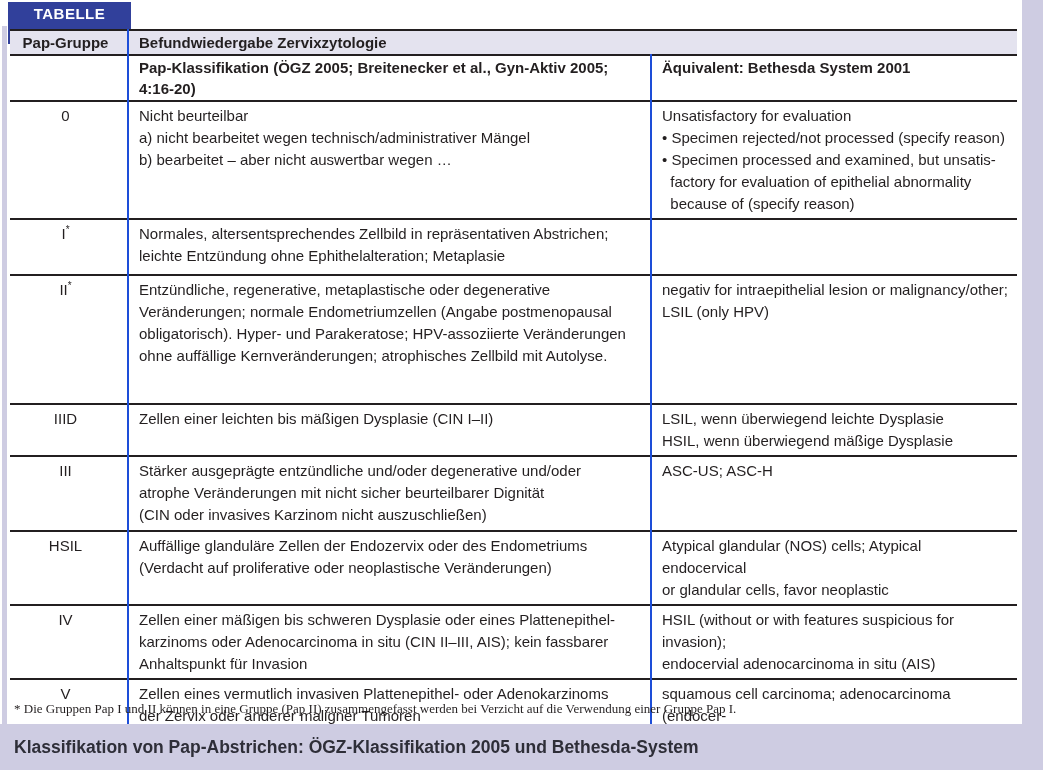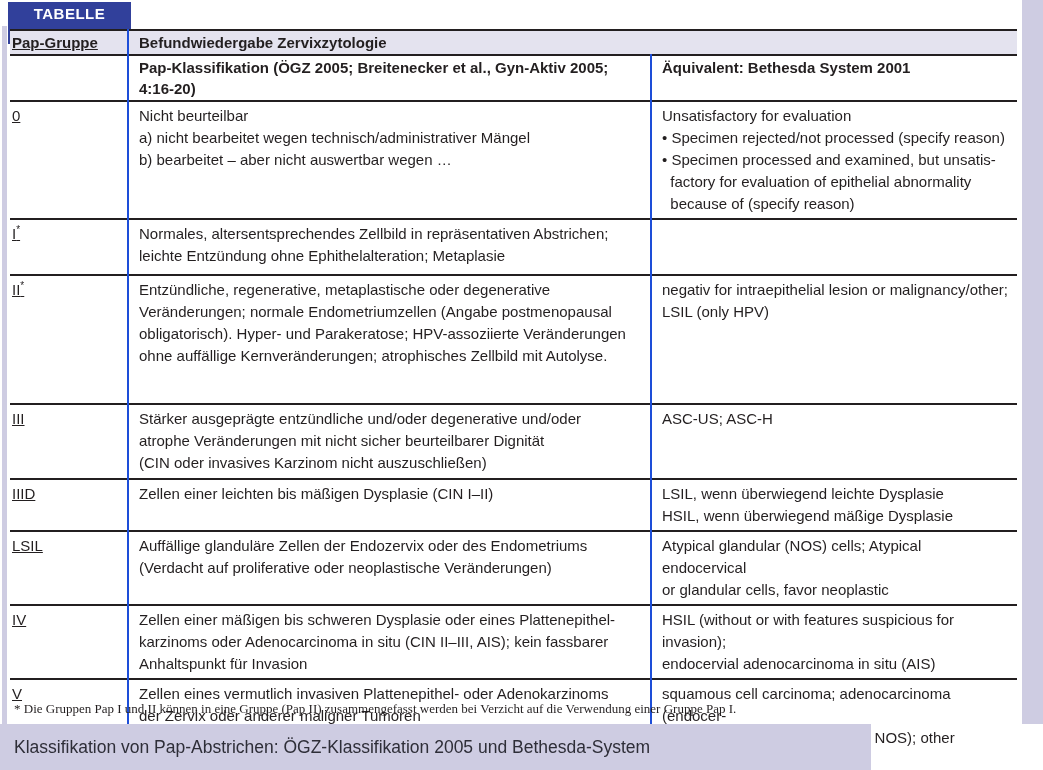--- a/index.html
+++ b/index.html
@@ -46,36 +46,37 @@
     font-size: 15px;
     line-height: 22px;
     vertical-align: top;
     padding: 3px 8px 3px 10px;
     white-space: pre-line;
     overflow: hidden;
   }
   .tbl td.vline { border-left: 2px solid #1d4ed8; }
   .tbl tr.hdr1 { background: #e4e3ef; }
   .tbl tr.hdr1 td, .tbl tr.hdr2 td { font-weight: bold; padding-top: 1px; padding-bottom: 1px; line-height: 21px; white-space: normal; }
-  .tbl td.grp { text-align: left; padding-left: 2px; padding-right: 8px; text-decoration: underline; }
+  .tbl td.grp { text-align: center; padding-left: 2px; padding-right: 8px; }
   .tbl td.grp sup { font-size: 10px; line-height: 0; }
 
   .footnote {
     position: absolute;
     left: 14px; top: 701px;
     width: 1000px;
     font-family: "Liberation Serif", serif;
     font-size: 13px;
     color: #231f20;
   }
   .caption-bar {
     position: absolute;
     left: 0; top: 724px;
-    width: 871px; height: 46px;
+    width: 1043px; height: 46px;
     background: #cecce2;
+    font-weight: bold;
   }
   .caption-bar .caption-text {
     padding-left: 14px;
     font-size: 17.5px;
     line-height: 46px;
     color: #2e2e38;
   }
 </style>
 </head>
 <body>
@@ -131,37 +132,37 @@
       <tr style="height:129px">
         <td class="grp"><span>II</span><sup>*</sup></td>
         <td class="vline">Entzündliche, regenerative, metaplastische oder degenerative
 Veränderungen; normale Endometriumzellen (Angabe postmenopausal
 obligatorisch). Hyper- und Parakeratose; HPV-assoziierte Veränderungen
 ohne auffällige Kernveränderungen; atrophisches Zellbild mit Autolyse.</td>
         <td class="vline">negativ for intraepithelial lesion or malignancy/other;
 LSIL (only HPV)</td>
       </tr>
 
+      <tr style="height:49px">
+        <td class="grp"><span>IIID</span><sup></sup></td>
+        <td class="vline">Zellen einer leichten bis mäßigen Dysplasie (CIN I–II)</td>
+        <td class="vline">LSIL, wenn überwiegend leichte Dysplasie
+HSIL, wenn überwiegend mäßige Dysplasie</td>
+      </tr>
+
       <tr style="height:75px">
         <td class="grp"><span>III</span><sup></sup></td>
         <td class="vline">Stärker ausgeprägte entzündliche und/oder degenerative und/oder
 atrophe Veränderungen mit nicht sicher beurteilbarer Dignität
 (CIN oder invasives Karzinom nicht auszuschließen)</td>
         <td class="vline">ASC-US; ASC-H</td>
       </tr>
 
-      <tr style="height:49px">
-        <td class="grp"><span>IIID</span><sup></sup></td>
-        <td class="vline">Zellen einer leichten bis mäßigen Dysplasie (CIN I–II)</td>
-        <td class="vline">LSIL, wenn überwiegend leichte Dysplasie
-HSIL, wenn überwiegend mäßige Dysplasie</td>
-      </tr>
-
       <tr style="height:52px">
-        <td class="grp"><span>LSIL</span><sup></sup></td>
+        <td class="grp"><span>HSIL</span><sup></sup></td>
         <td class="vline">Auffällige glanduläre Zellen der Endozervix oder des Endometriums
 (Verdacht auf proliferative oder neoplastische Veränderungen)</td>
         <td class="vline">Atypical glandular (NOS) cells; Atypical endocervical
 or glandular cells, favor neoplastic</td>
       </tr>
 
       <tr style="height:63px">
         <td class="grp"><span>IV</span><sup></sup></td>
         <td class="vline">Zellen einer mäßigen bis schweren Dysplasie oder eines Plattenepithel-
 karzinoms oder Adenocarcinoma in situ (CIN II–III, AIS); kein fassbarer

